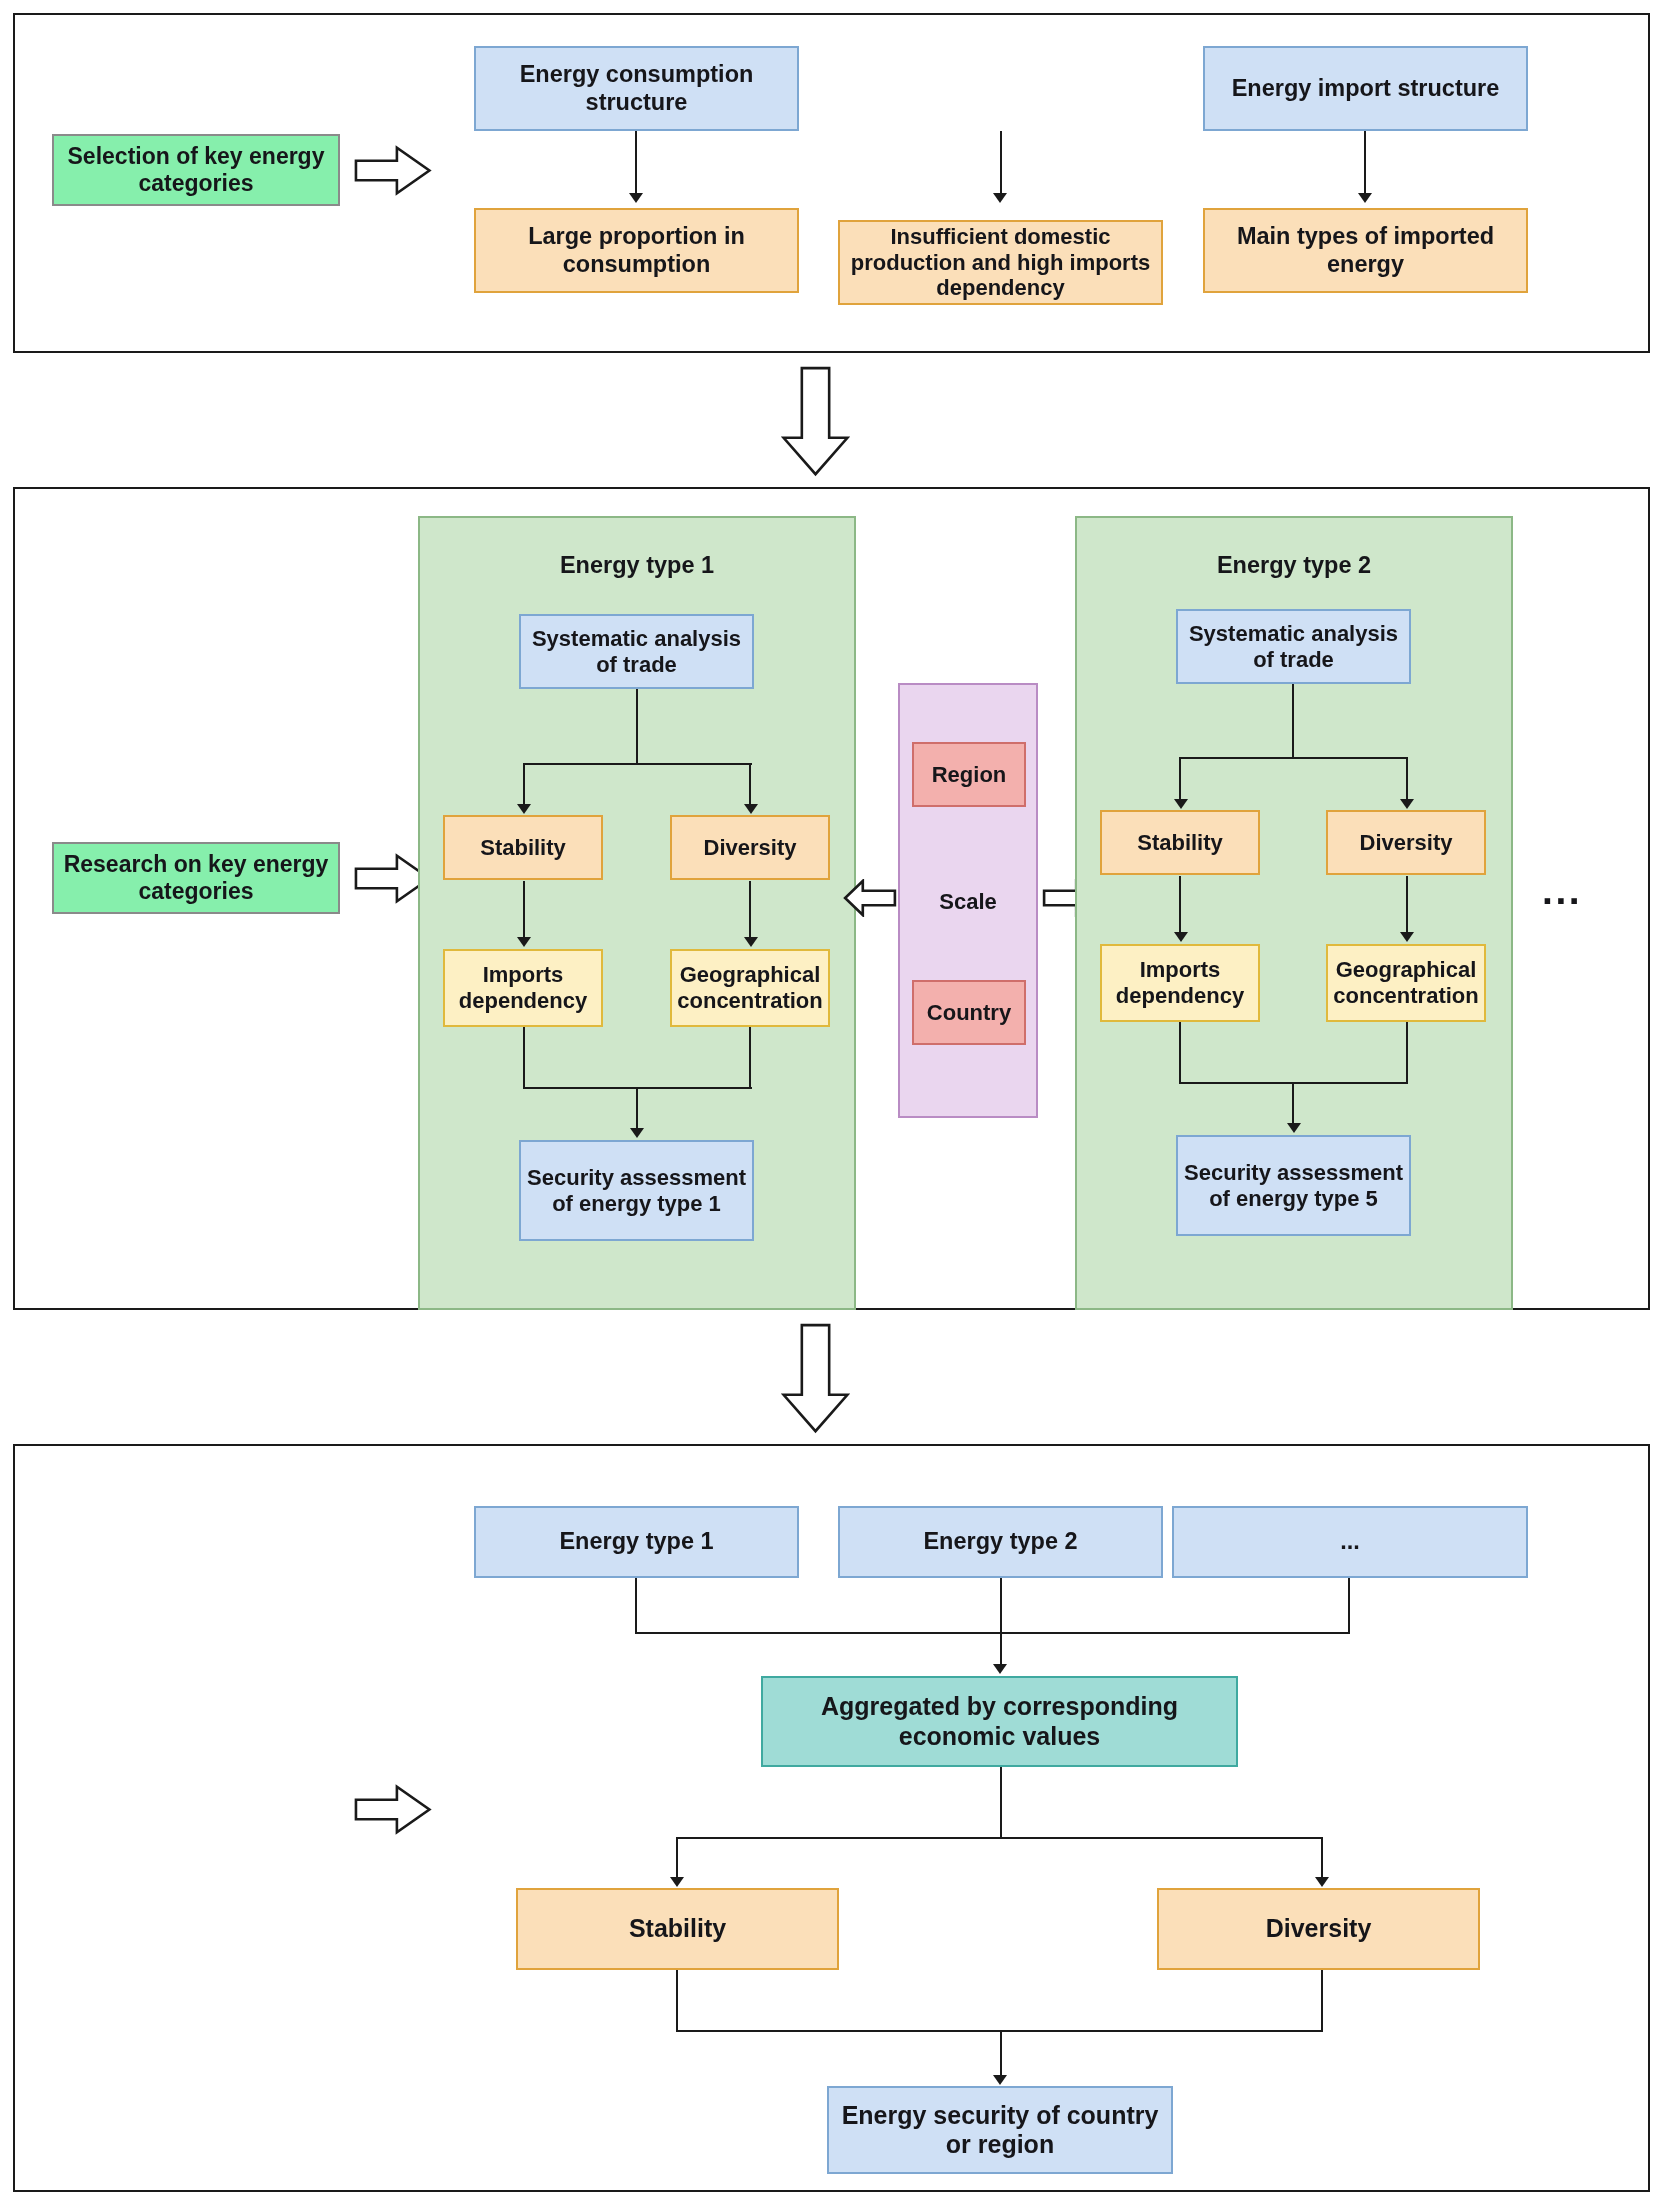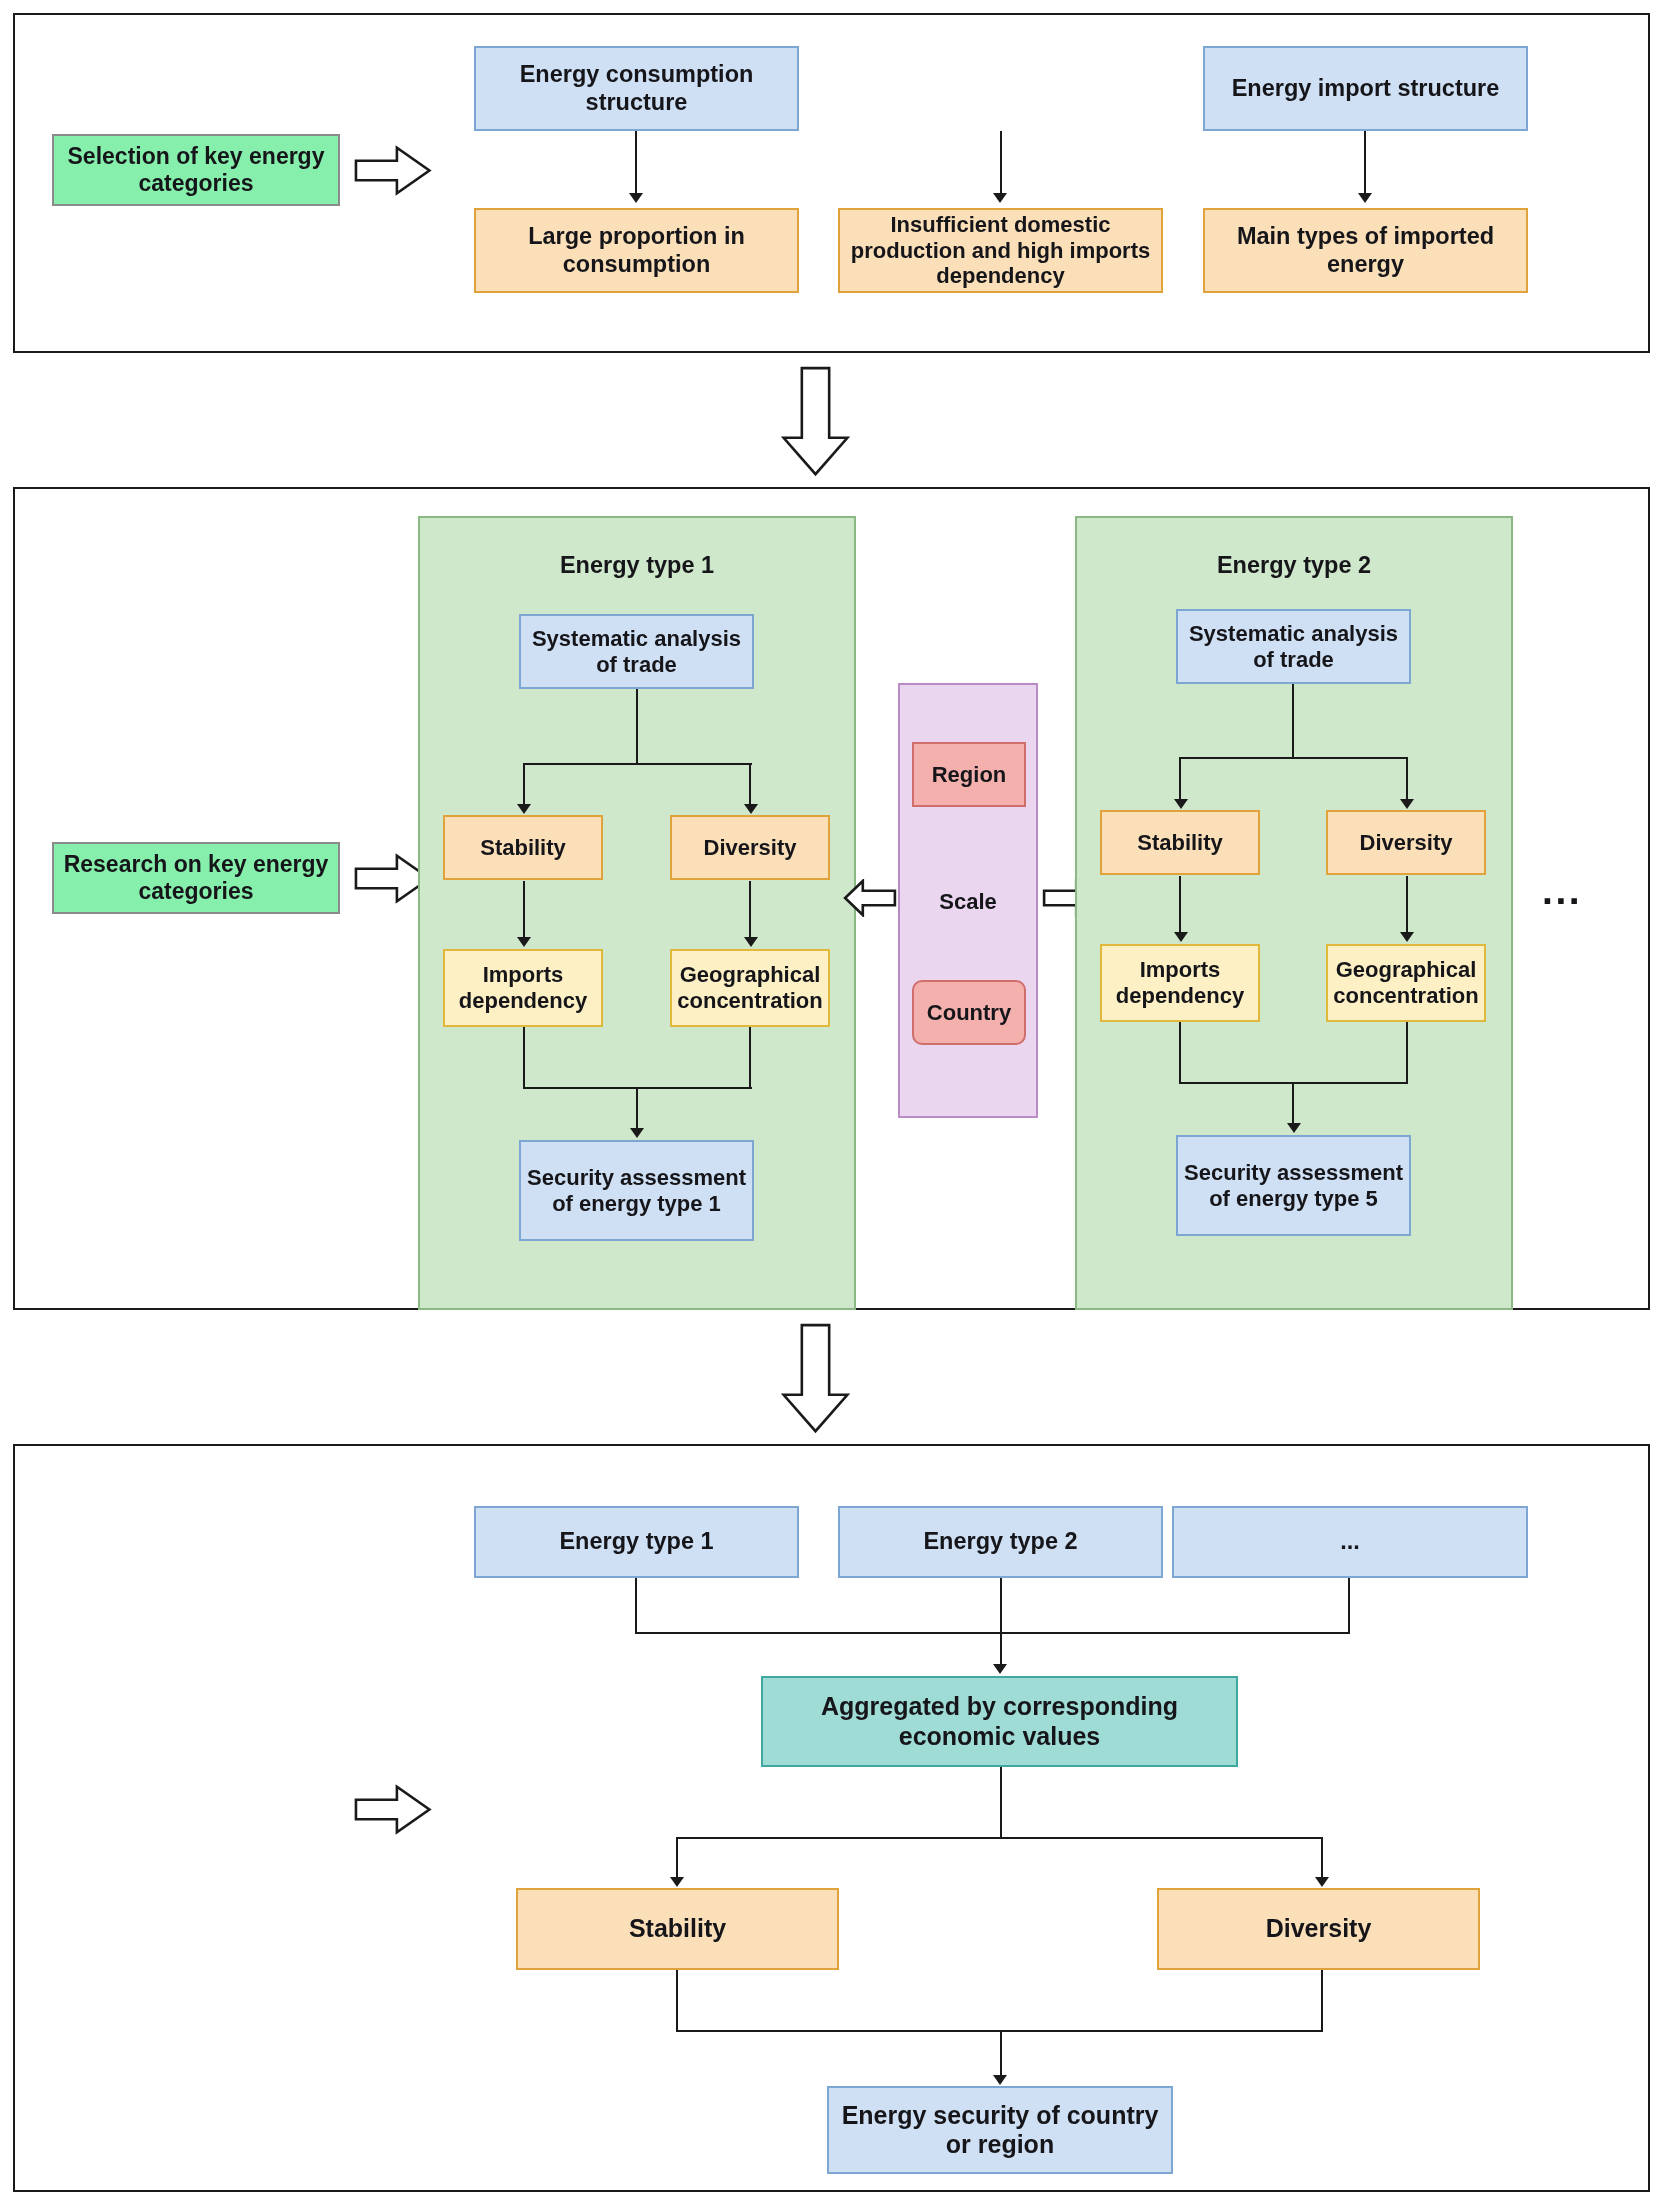--- a/index.html
+++ b/index.html
@@ -122,21 +122,21 @@
   <div class="line vline" style="left:635px; top:131px; height:65px;"></div>
   <div class="arrowhead arrow-down" style="left:629px; top:193px;"></div>
 
   <div class="line vline" style="left:1000px; top:131px; height:65px;"></div>
   <div class="arrowhead arrow-down" style="left:993px; top:193px;"></div>
 
   <div class="line vline" style="left:1364px; top:131px; height:65px;"></div>
   <div class="arrowhead arrow-down" style="left:1358px; top:193px;"></div>
 
   <div class="node orange" style="left:474px; top:208px; width:325px; height:85px; font-size:23.5px;">Large proportion in consumption</div>
-  <div class="node orange" style="left:838px; top:208px; width:325px; height:85px; font-size:22px;">Insufficient domestic production and high imports dependency</div>
+  <div class="node orange" style="left:838px; top:220px; width:325px; height:85px; font-size:22px;">Insufficient domestic production and high imports dependency</div>
   <div class="node orange" style="left:1203px; top:208px; width:325px; height:85px; font-size:23.5px;">Main types of imported energy</div>
 
   <div class="blockarrow" style="left:781px; top:366px;">
     <svg width="69" height="111" viewBox="0 0 106 170">
       <polygon points="32,3 74,3 74,110 102,110 53,166 4,110 32,110" fill="#ffffff" stroke="#1a1a1a" stroke-width="4"></polygon>
     </svg>
   </div>
 
   <div class="panel" style="left:13px; top:487px; width:1637px; height:823px;"></div>
 
@@ -175,21 +175,21 @@
   <div class="line vline" style="left:749px; top:1027px; height:62px;"></div>
   <div class="line hline" style="left:523px; top:1087px; width:229px;"></div>
   <div class="line vline" style="left:636px; top:1087px; height:43px;"></div>
   <div class="arrowhead arrow-down" style="left:630px; top:1128px;"></div>
 
   <div class="node blue" style="left:519px; top:1140px; width:235px; height:101px; font-size:22px;">Security assessment of energy type 1</div>
 
   <div class="purple-group" style="position:absolute; left:898px; top:683px; width:140px; height:435px; box-sizing:border-box;"></div>
   <div class="node red" style="left:912px; top:742px; width:114px; height:65px; font-size:22px;">Region</div>
   <div class="grouplabel" style="left:898px; top:889px; width:140px; font-size:22px;">Scale</div>
-  <div class="node red" style="left:912px; top:980px; width:114px; height:65px; font-size:22px;border-radius:10px;">Country</div>
+  <div class="node red" style="left:912px; top:980px; width:114px; height:65px; font-size:22px;">Country</div>
 
   <div class="blockarrow" style="left:843px; top:879px;">
     <svg width="54" height="38" viewBox="0 0 82 58">
       <polygon points="79,18 30,18 30,3 3,29 30,55 30,40 79,40" fill="#ffffff" stroke="#1a1a1a" stroke-width="4"></polygon>
     </svg>
   </div>
   <div class="blockarrow" style="left:1042px; top:879px;">
     <svg width="54" height="38" viewBox="0 0 82 58">
       <polygon points="3,18 52,18 52,3 79,29 52,55 52,40 3,40" fill="#ffffff" stroke="#1a1a1a" stroke-width="4"></polygon>
     </svg>

